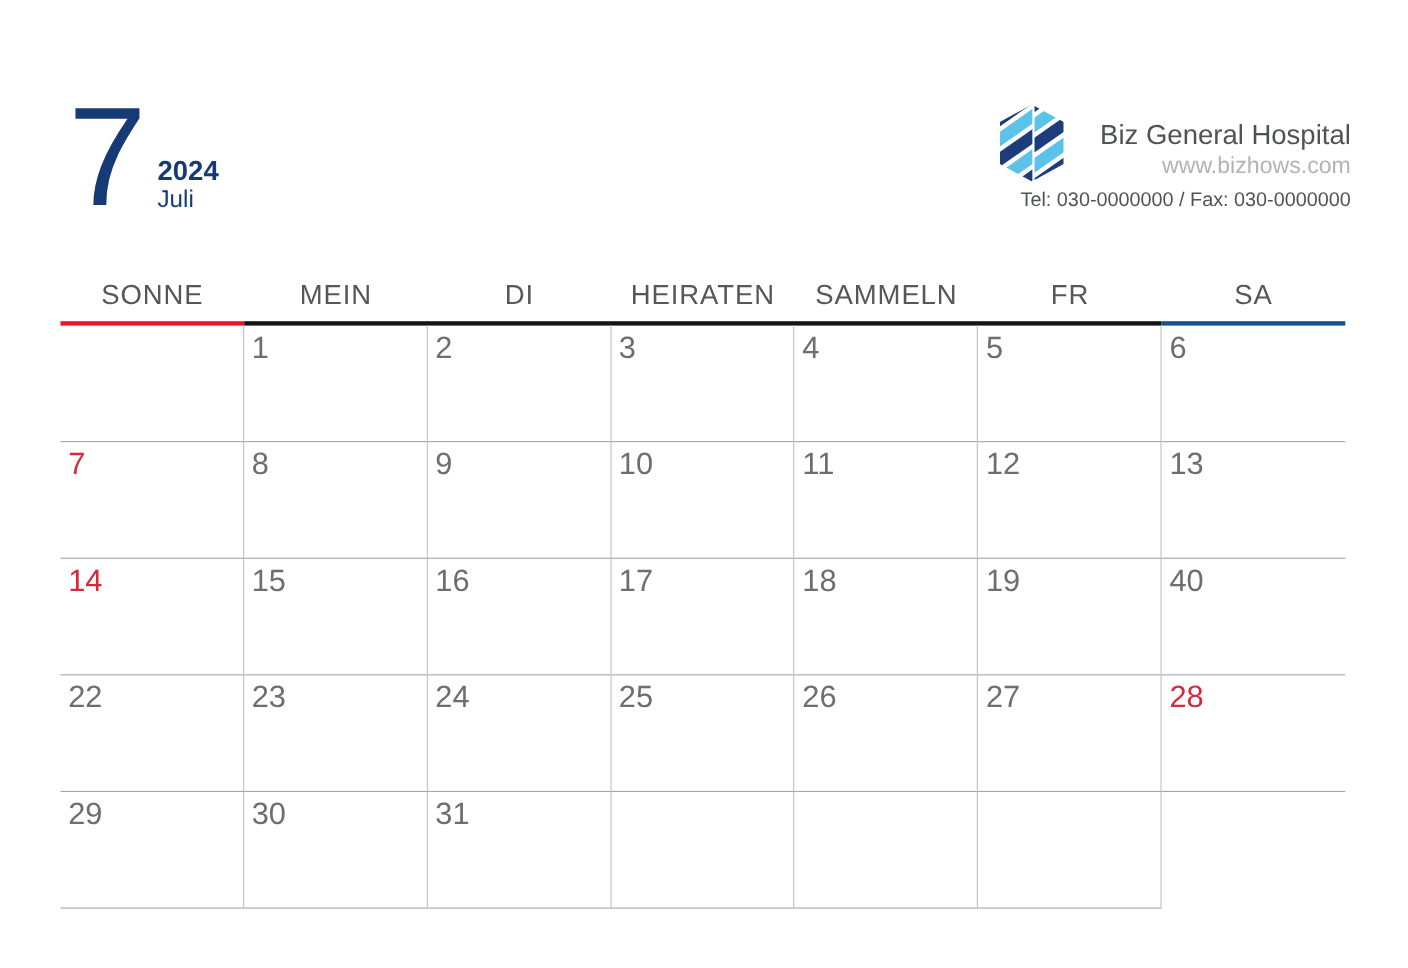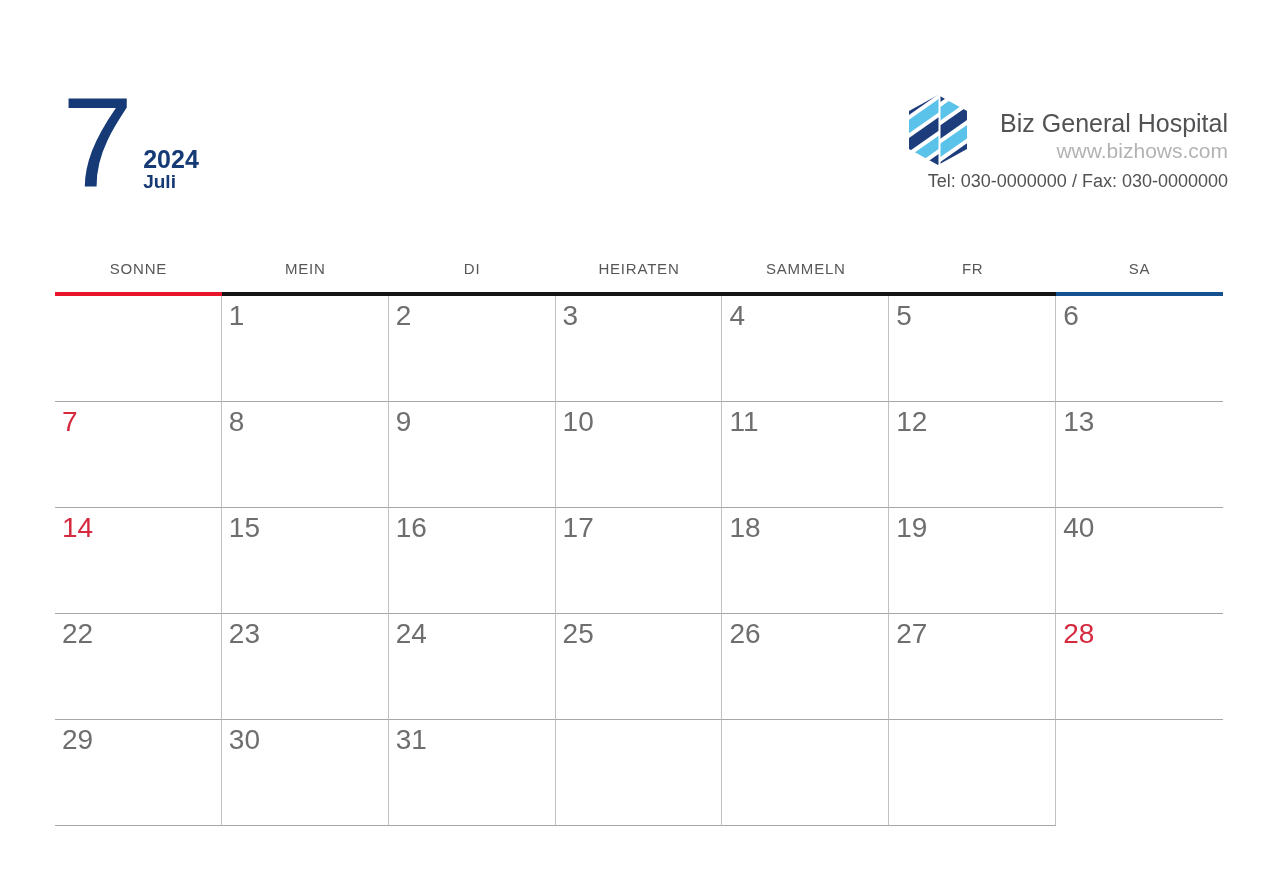--- a/index.html
+++ b/index.html
@@ -31,39 +31,39 @@
     position:absolute; left:62px; top:92px;
     display:flex; align-items:flex-end;
     color:var(--navy);
   }
   .month-number{
     font-size:128px; font-weight:300; line-height:0.8;
     letter-spacing:-2px;
   }
   .month-sub{ margin-left:12px; padding-bottom:2px; }
   .month-year{ font-size:25px; font-weight:700; line-height:1.05; }
-  .month-name{ font-size:19px; font-weight:700; line-height:1.05; }
+  .month-name{ font-size:22px; font-weight:400; line-height:1.05; }
 
   
   .brand{ position:absolute; right:52px; top:94px; text-align:right; }
   .brand-top{ display:flex; align-items:flex-start; justify-content:flex-end; }
   .logo-icon{ width:64px; height:72px; margin-right:6px; flex:0 0 auto; }
   .brand-texts{ padding-top:14px;margin-left:24px; }
   .brand-title{ font-size:25px; color:var(--brand-text); line-height:1.2; }
   .brand-site{ font-size:21px; color:var(--brand-muted); line-height:1.25; }
   .brand-tel{ font-size:18px; color:var(--brand-text); margin-top:5px; }
 
   
   .cal{ position:absolute; left:55px; top:244px; width:1168px; }
   .weekdays{
     display:grid; grid-template-columns:repeat(7,1fr);
     height:48px; align-items:center;
   }
   .weekday{
-    text-align:center; font-size:15px; letter-spacing:0.8px;
+    text-align:center; font-size:25px; letter-spacing:0.8px;
     color:var(--weekday-gray);
   }
   .topbar{ display:grid; grid-template-columns:1fr 5fr 1fr; height:4px; }
   .topbar .seg-sun{ background:var(--bar-red); }
   .topbar .seg-week{ background:var(--bar-black); }
   .topbar .seg-sat{ background:var(--bar-blue); }
 
   .grid{
     display:grid; grid-template-columns:repeat(7,1fr);
     grid-auto-rows:106px;

